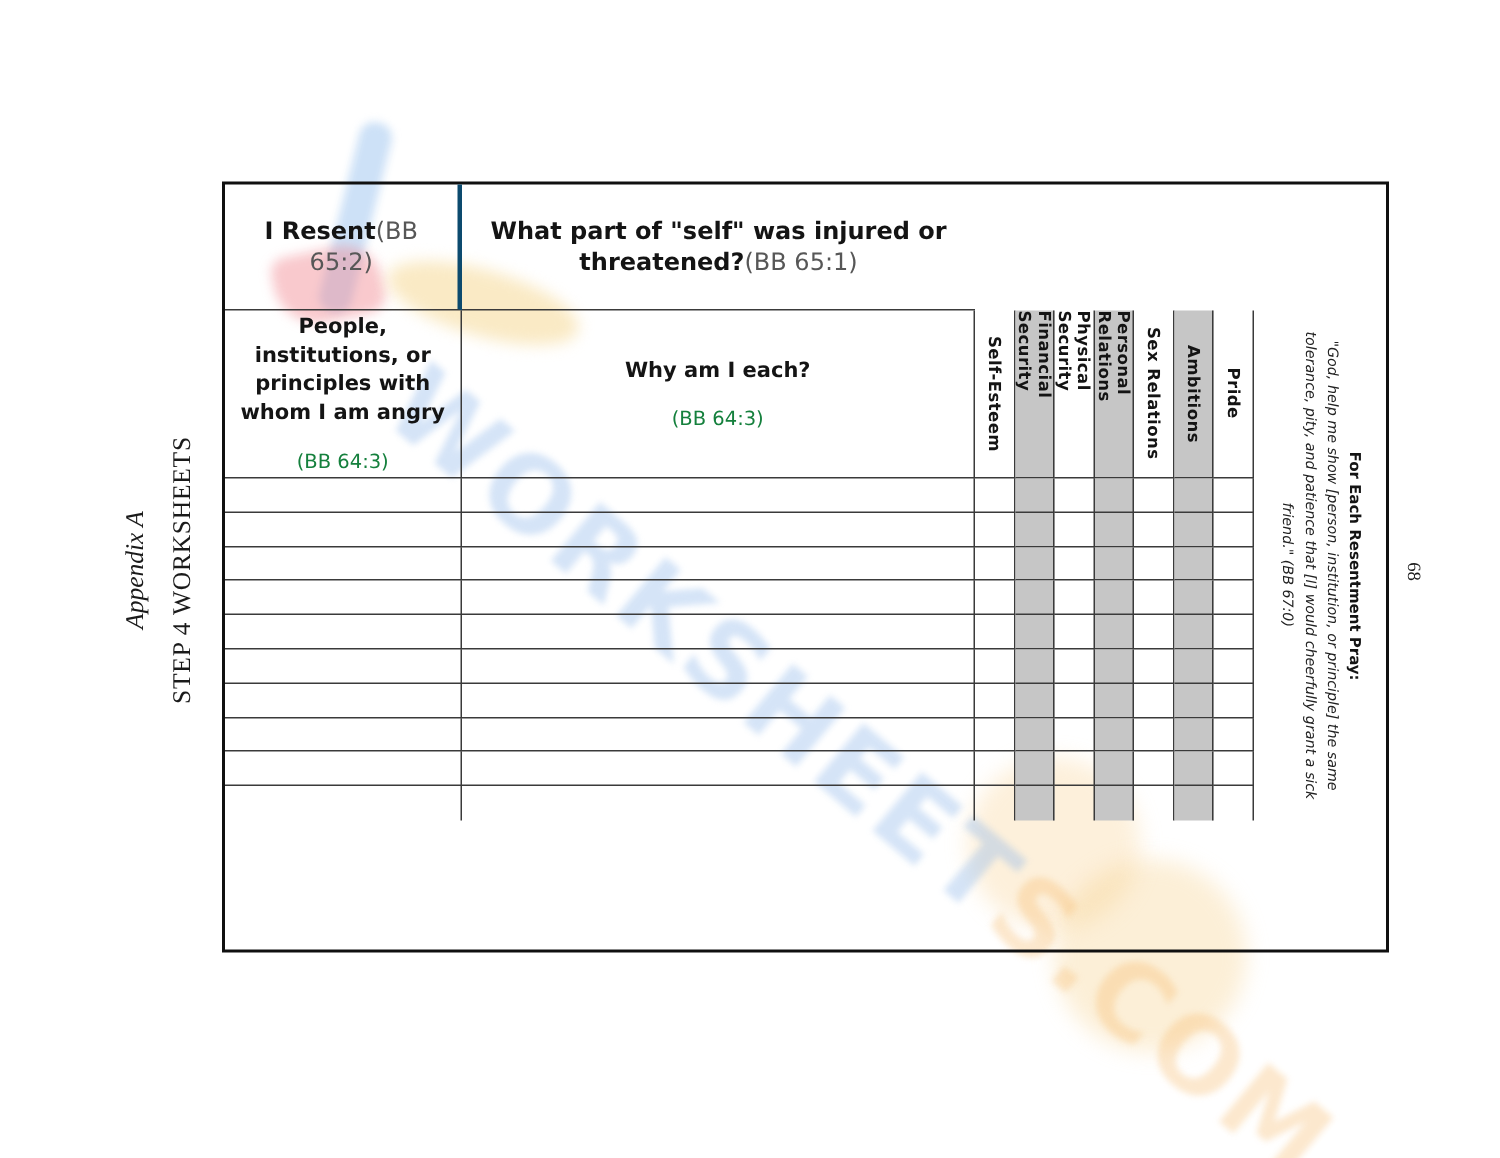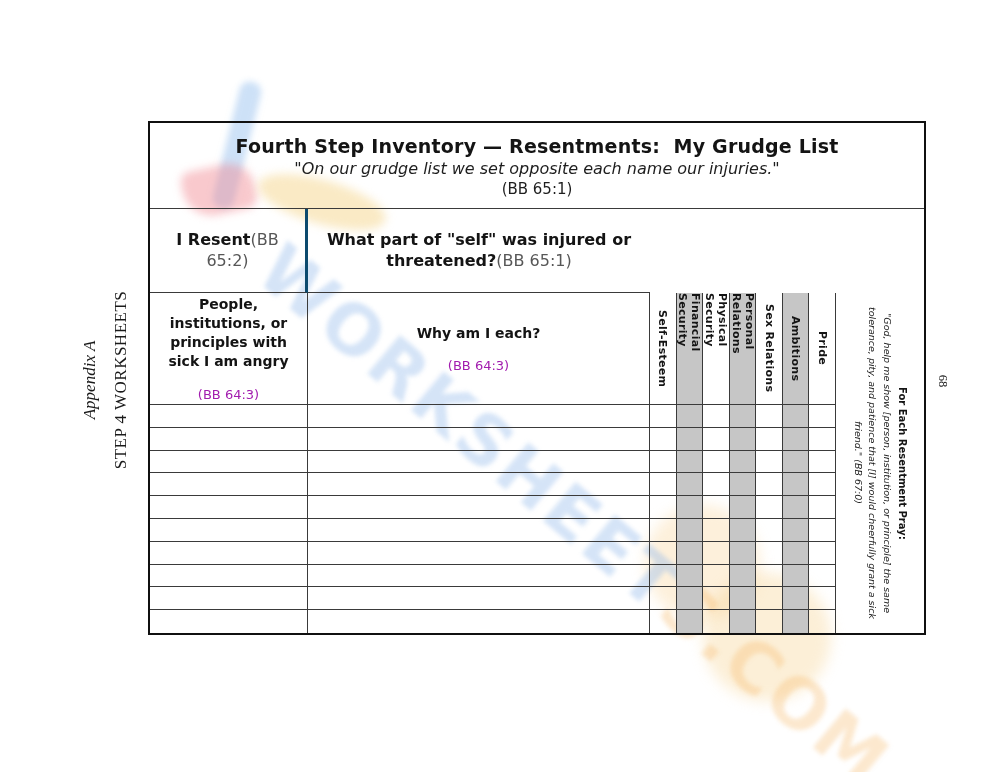--- a/index.html
+++ b/index.html
@@ -53,21 +53,21 @@
   .hmain{font-weight:bold;}
   .href{color:#575757;font-weight:normal;}
 
   .lower{height:340px;display:grid;
       grid-template-columns:158px 342px repeat(7,1fr) 88px;
       grid-template-rows:112px repeat(10,1fr);}
   .cell{border-right:1px solid #3a3a3a;border-bottom:1px solid #3a3a3a;box-sizing:border-box;}
   .subhead{display:flex;flex-direction:column;align-items:center;justify-content:center;
       text-align:center;padding:4px 6px;}
   .submain{font-weight:bold;font-size:14px;line-height:1.35;}
-  .subref{font-size:13px;color:#a21caf;margin-top:16px;}
+  .subref{font-size:13px;color:#15803d;margin-top:16px;}
   .label-cell{display:flex;align-items:center;justify-content:center;overflow:hidden;}
   .vlabel{writing-mode:vertical-rl;font-weight:bold;font-size:11px;letter-spacing:.3px;}
   .shaded{background:#c6c6c6;}
   .prayer-cell{grid-column:10;grid-row:1 / span 11;border-right:none;border-bottom:none;
       display:flex;align-items:center;justify-content:center;padding:6px 2px;}
   .prayer{writing-mode:vertical-rl;text-align:center;max-height:330px;}
   .prayer-head{font-weight:bold;font-size:10px;line-height:1.6;}
   .prayer-body{font-style:italic;font-size:9.5px;color:#222;line-height:1.55;}
 </style>
 </head>
@@ -84,38 +84,33 @@
 
   <div class="side-label">
     <div class="side-line1">Appendix A</div>
     <div class="side-line2">STEP 4 WORKSHEETS</div>
   </div>
 
   <div class="page-num">68</div>
 
   <div class="sheet">
 
-    <div class="title-block">
-      <div class="t1">Fourth Step Inventory — Resentments:&nbsp; My Grudge List</div>
-      <div class="t2">"On our grudge list we set opposite each name our injuries."</div>
-      <div class="t3">(BB 65:1)</div>
-    </div>
 
     <div class="header-row">
       <div class="hcell">
         <div><span class="hmain">I Resent</span><span class="href">(BB 65:2)</span></div>
       </div>
       <div class="hcell">
         <div><span class="hmain">What part of "self" was injured or threatened?</span><span class="href">(BB 65:1)</span></div>
       </div>
     </div>
 
     <div class="lower">
       <div class="cell subhead" style="grid-column:1;grid-row:1;">
-        <div class="submain">People, institutions, or principles with sick I am angry</div>
+        <div class="submain">People, institutions, or principles with whom I am angry</div>
         <div class="subref">(BB 64:3)</div>
       </div>
       <div class="cell subhead" style="grid-column:2;grid-row:1;">
         <div class="submain">Why am I each?</div>
         <div class="subref">(BB 64:3)</div>
       </div>
 
       <div class="cell prayer-cell">
         <div class="prayer">
           <div class="prayer-head">For Each Resentment Pray:</div>

